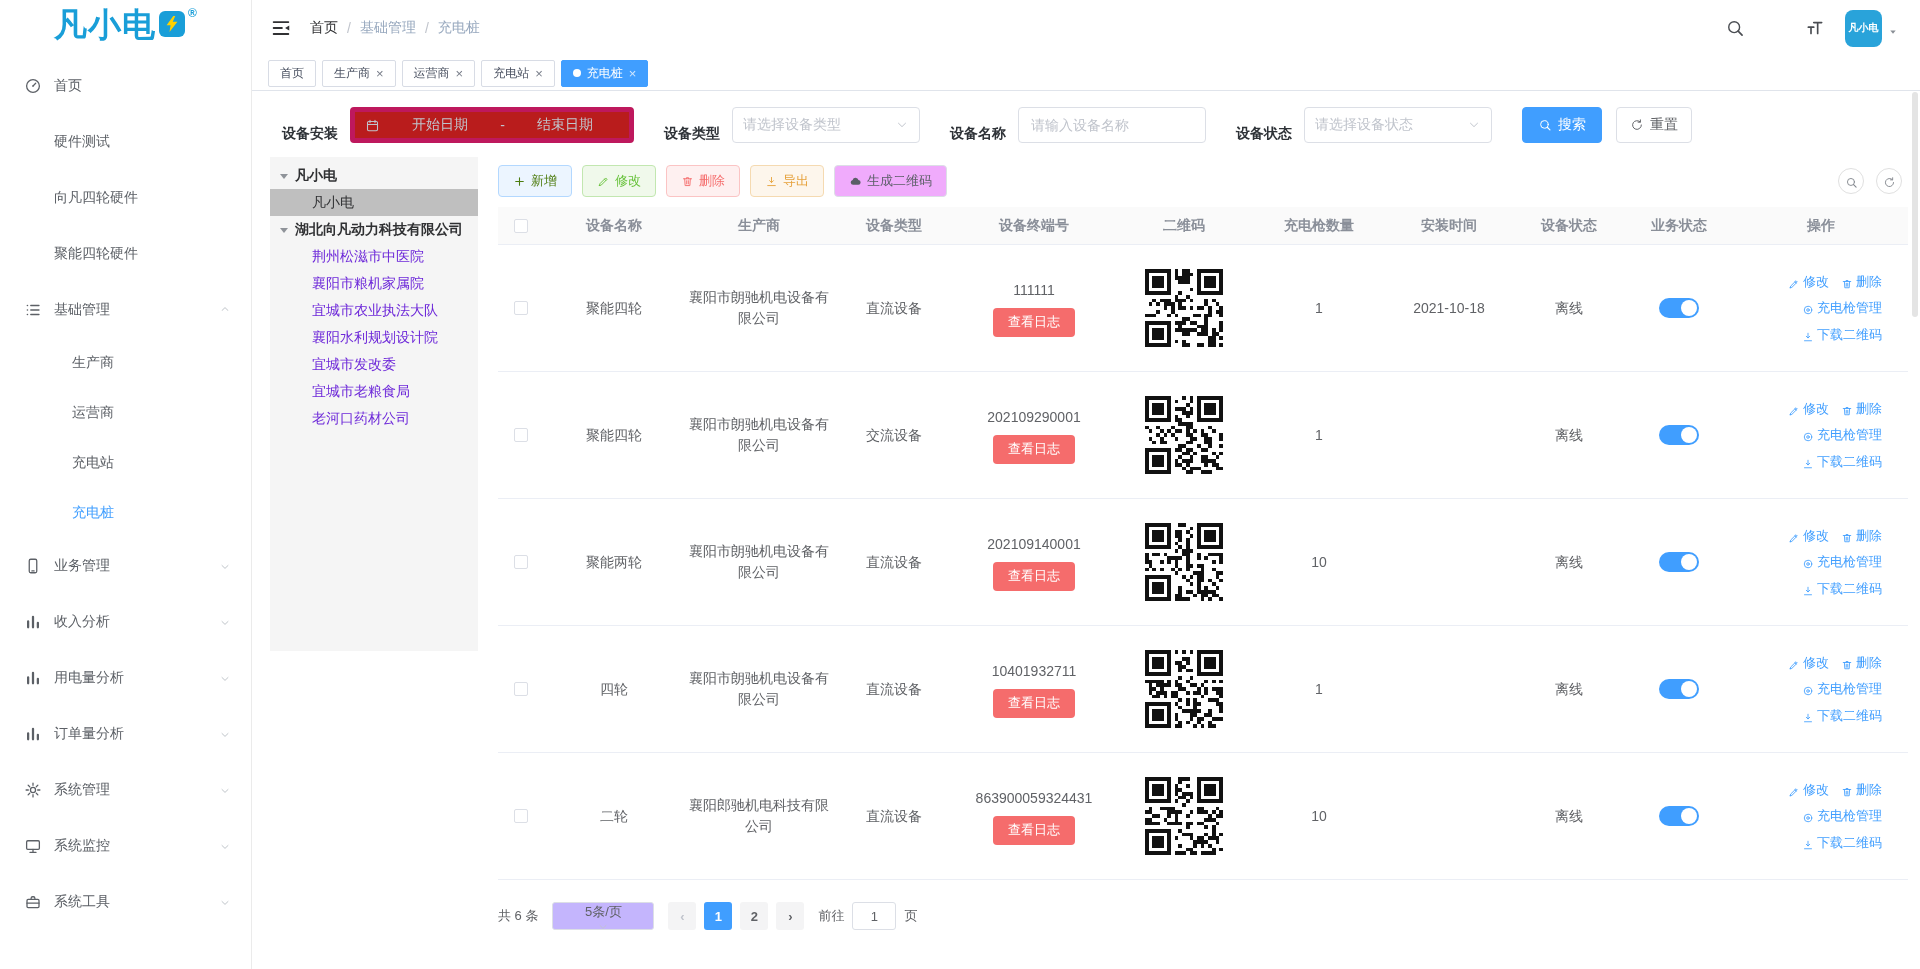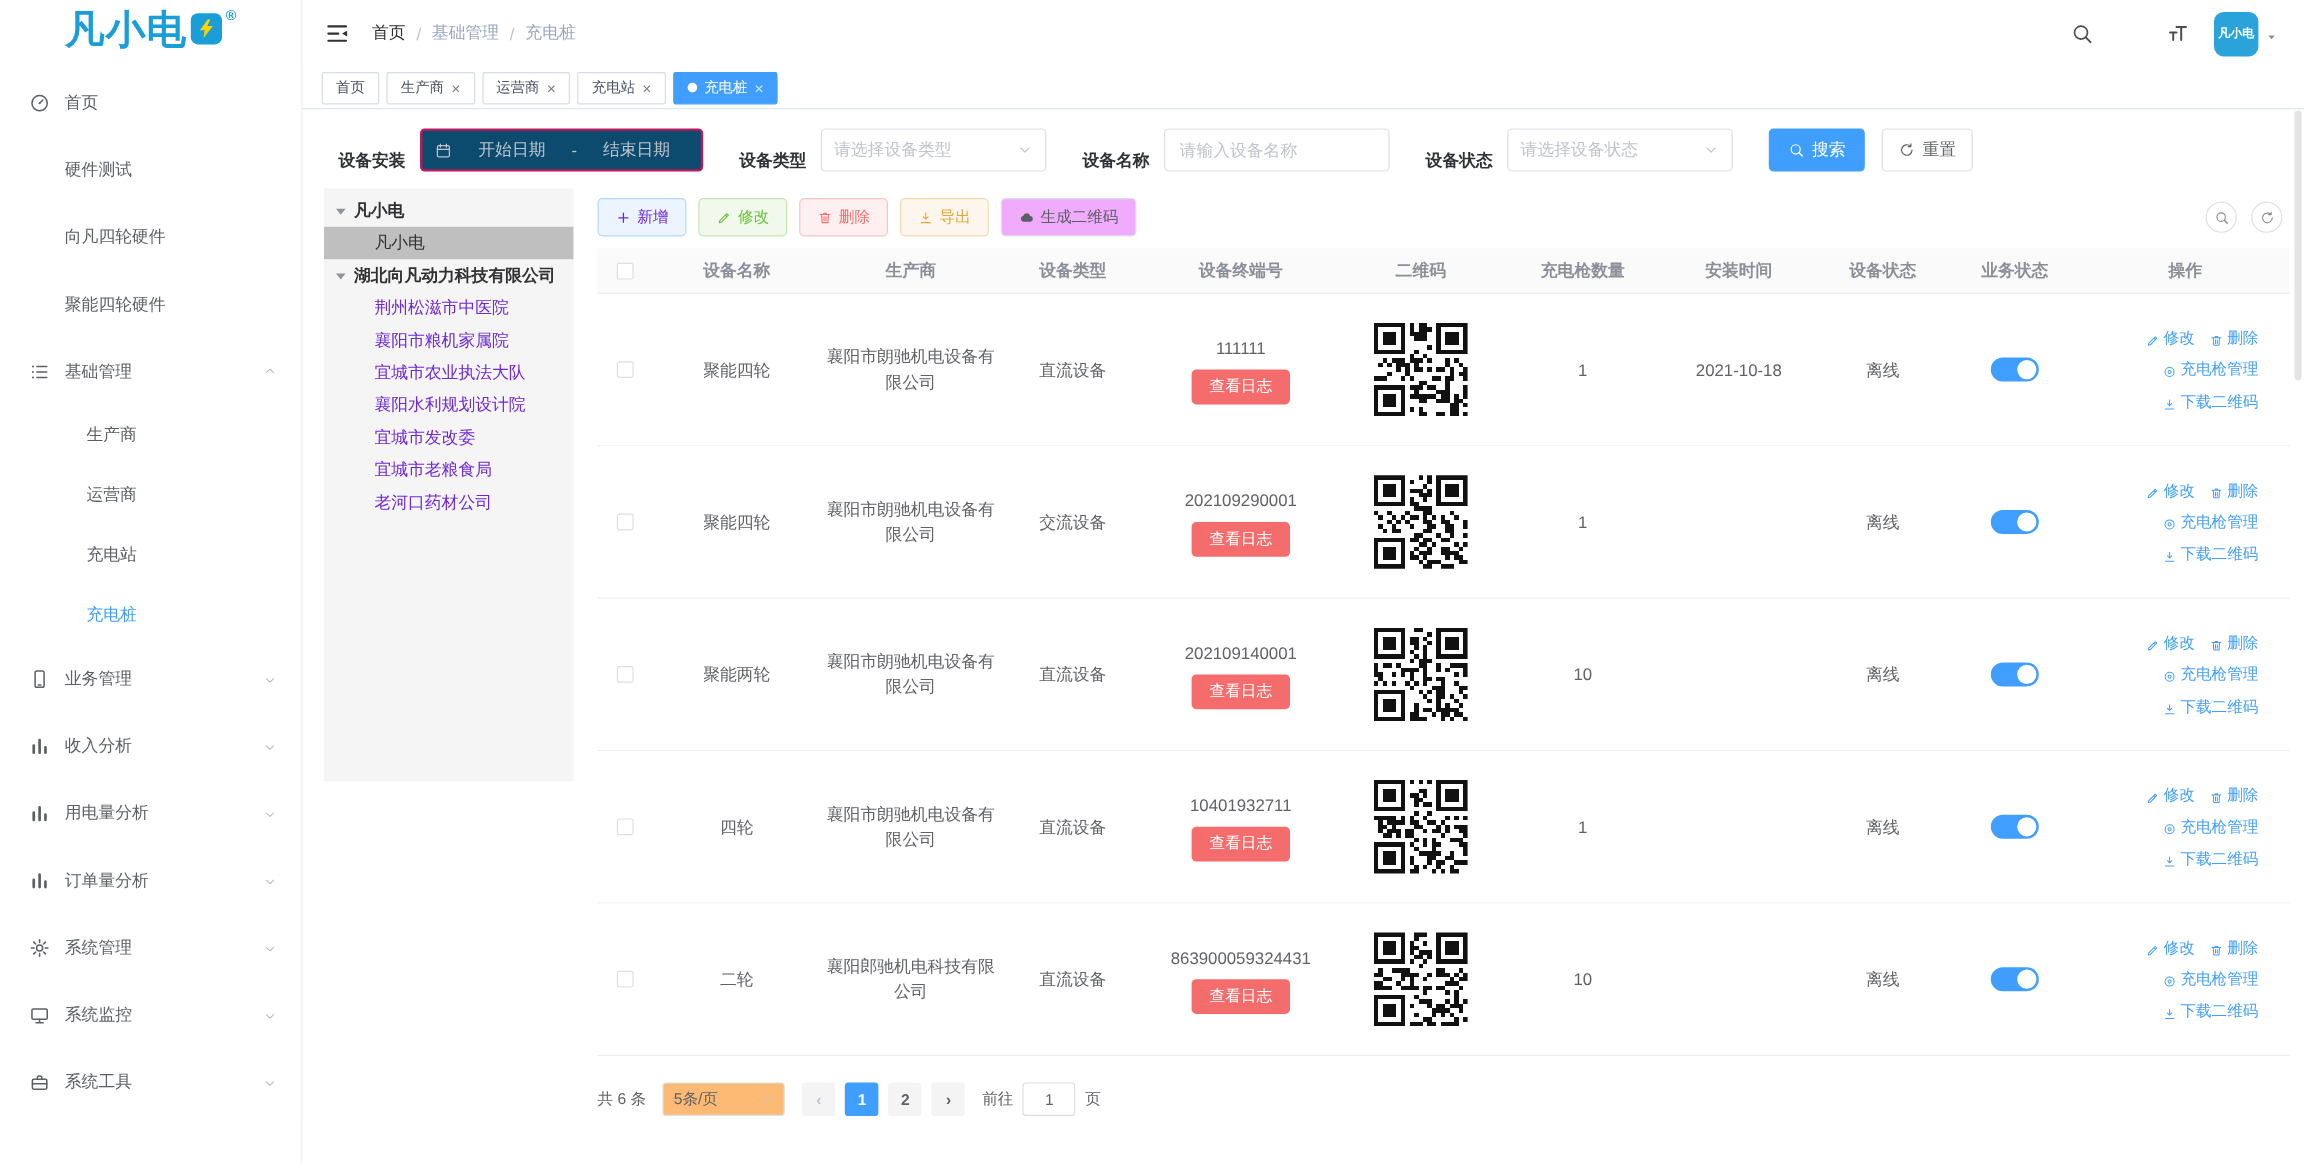--- a/index.html
+++ b/index.html
@@ -39,21 +39,21 @@
   .tab { height:27px; border:1px solid #d8dce5; background:#fff; padding:0 11px; font-size:12px; color:#495060; display:flex; align-items:center; gap:6px; cursor:pointer; border-radius:2px; white-space:nowrap; }
   .tab .dot { display:none; width:8px; height:8px; border-radius:50%; background:#fff; }
   .tab.active { background:#409eff; border-color:#409eff; color:#fff; }
   .tab.active .dot { display:inline-block; }
   .tab .tab-close { font-size:13px; line-height:1; opacity:.75; }
 
   
   .filterbar { display:flex; align-items:center; padding:16px 24px 12px 30px; font-size:14px; }
   .f-group { display:flex; align-items:flex-end; margin-right:30px; }
   .f-label { font-weight:700; color:#2f3338; margin-right:12px; white-space:nowrap; }
-  .date-range { width:236px; height:36px; border:2px solid #be185d; border-radius:4px; background:#0c4a6e; display:flex; align-items:center; padding:0 10px; color:#c0c4cc; gap:6px; cursor:text; }
+  .date-range { width:284px; height:36px; border:5px solid #be185d; border-radius:4px; background:#b91c1c; display:flex; align-items:center; padding:0 10px; color:#c0c4cc; gap:6px; cursor:text; }
   .date-range .cal-icon { width:15px; height:15px; color:#c0c4cc; flex:none; }
   .date-range .dr-start { flex:1; text-align:center; }
   .date-range .dr-end { flex:1; text-align:center; }
   .select { width:188px; height:36px; border:1px solid #dcdfe6; border-radius:4px; background:#fff; display:flex; align-items:center; justify-content:space-between; padding:0 10px; color:#c0c4cc; cursor:pointer; }
   .select .chev { width:14px; height:14px; color:#c0c4cc; }
   .f-input { width:188px; height:36px; border:1px solid #dcdfe6; border-radius:4px; padding:0 12px; font-size:14px; color:#606266; outline:none; font-family:inherit; }
   .f-input::placeholder { color:#c0c4cc; }
   .btn { display:flex; align-items:center; gap:6px; height:36px; border-radius:4px; font-size:14px; cursor:pointer; font-family:inherit; }
   .btn-search { background:#409eff; border:1px solid #409eff; color:#fff; padding:0 15px; margin-right:14px; }
   .btn-reset { background:#fff; border:1px solid #dcdfe6; color:#606266; padding:0 13px; }
@@ -65,21 +65,21 @@
   .tree-node { height:27px; display:flex; align-items:center; padding-left:10px; color:#6d28d9; cursor:pointer; white-space:nowrap; }
   .tree-node.lvl0 { font-weight:700; color:#303133; }
   .tree-node.lvl1 { padding-left:42px; }
   .tree-node.selected { background:#bfbfbf; color:#303133; }
   .tree-caret { width:0; height:0; border:4px solid transparent; border-top:5px solid #8f9399; margin:5px 7px 0 0; }
 
   .table-area { flex:1; display:flex; flex-direction:column; padding:8px 4px 0 20px; min-width:0; }
   .toolbar { display:flex; align-items:center; gap:10px; margin-bottom:10px; }
   .btn-lite { height:32px; border-radius:4px; padding:0 14px; font-size:13px; display:flex; align-items:center; gap:5px; cursor:pointer; border:1px solid; background:#fff; font-family:inherit; }
   .btn-lite .b-icon { width:13px; height:13px; }
-  .btn-add { color:#6d28d9; background:#ecf5ff; border-color:#b3d8ff;align-items:center; }
+  .btn-add { color:#4d7c0f; background:#ecf5ff; border-color:#b3d8ff;align-items:center; }
   .btn-edit { color:#67c23a; background:#f0f9eb; border-color:#c2e7b0; }
   .btn-del  { color:#f56c6c; background:#fef0f0; border-color:#fbc4c4; }
   .btn-exp  { color:#e6a23c; background:#fdf6ec; border-color:#f5dab1; }
   .btn-qr   { color:#5a5e66; background:#f0abfc; border-color:#dcdfe6; }
   .toolbar-right { margin-left:auto; display:flex; gap:12px; margin-right:6px; }
   .circle-icon { width:26px; height:26px; border-radius:50%; border:1px solid #e0e0e0; display:flex; align-items:center; justify-content:center; color:#82868d; cursor:pointer; background:#fff; }
   .circle-icon span { width:13px; height:13px; display:block; }
 
   .thead { display:flex; align-items:center; height:38px; background:#fafafa; border-bottom:1px solid #ebeef5; font-size:14px; color:#8a8f99; font-weight:700; }
   .trow { display:flex; align-items:center; height:127px; border-bottom:1px solid #ebeef5; font-size:14px; color:#606266; background:#fff; }
@@ -93,21 +93,21 @@
   .qr-box { width:78px; height:78px; display:block; }
   .switch { width:40px; height:20px; border-radius:10px; background:#409eff; position:relative; cursor:pointer; }
   .switch::after { content:''; position:absolute; right:2px; top:2px; width:16px; height:16px; border-radius:50%; background:#fff; }
   .ops { display:flex; flex-direction:column; align-items:flex-end; gap:7px; padding-right:26px; font-size:13px; }
   .op-row { display:flex; gap:12px; }
   .op { display:flex; align-items:center; gap:3px; color:#409eff; cursor:pointer; white-space:nowrap; }
   .op .op-icon { width:12px; height:12px; display:block; }
 
   
   .pagination { display:flex; align-items:center; justify-content:flex-start; gap:14px; padding:22px 14px 0 0; font-size:13px; color:#606266; }
-  .page-size { width:102px; height:28px; border:1px solid #dcdfe6; border-radius:3px; background:#fdba74; display:flex; align-items:center; justify-content:space-between; padding:0 8px; cursor:pointer; }
+  .page-size { width:102px; height:28px; border:1px solid #dcdfe6; border-radius:3px; background:#c4b5fd; display:flex; align-items:center; justify-content:space-between; padding:0 8px; cursor:pointer;flex-direction:column; }
   .page-size .chev { width:12px; height:12px; color:#c0c4cc; }
   .pager { display:flex; gap:8px; }
   .pg-btn { min-width:28px; height:28px; border-radius:3px; background:#f4f4f5; display:flex; align-items:center; justify-content:center; color:#606266; cursor:pointer; font-weight:700; font-size:13px; padding:0 6px; }
   .pg-btn.disabled { color:#c0c4cc; }
   .pg-btn.active { background:#409eff; color:#fff; }
   .goto { display:flex; align-items:center; gap:8px; }
   .goto input { width:44px; height:28px; border:1px solid #dcdfe6; border-radius:3px; text-align:center; color:#606266; font-size:13px; outline:none; font-family:inherit; }
 
   .scroll-thumb { position:absolute; right:2px; top:92px; width:6px; height:225px; border-radius:3px; background:#e4e4e4; }
 </style>

